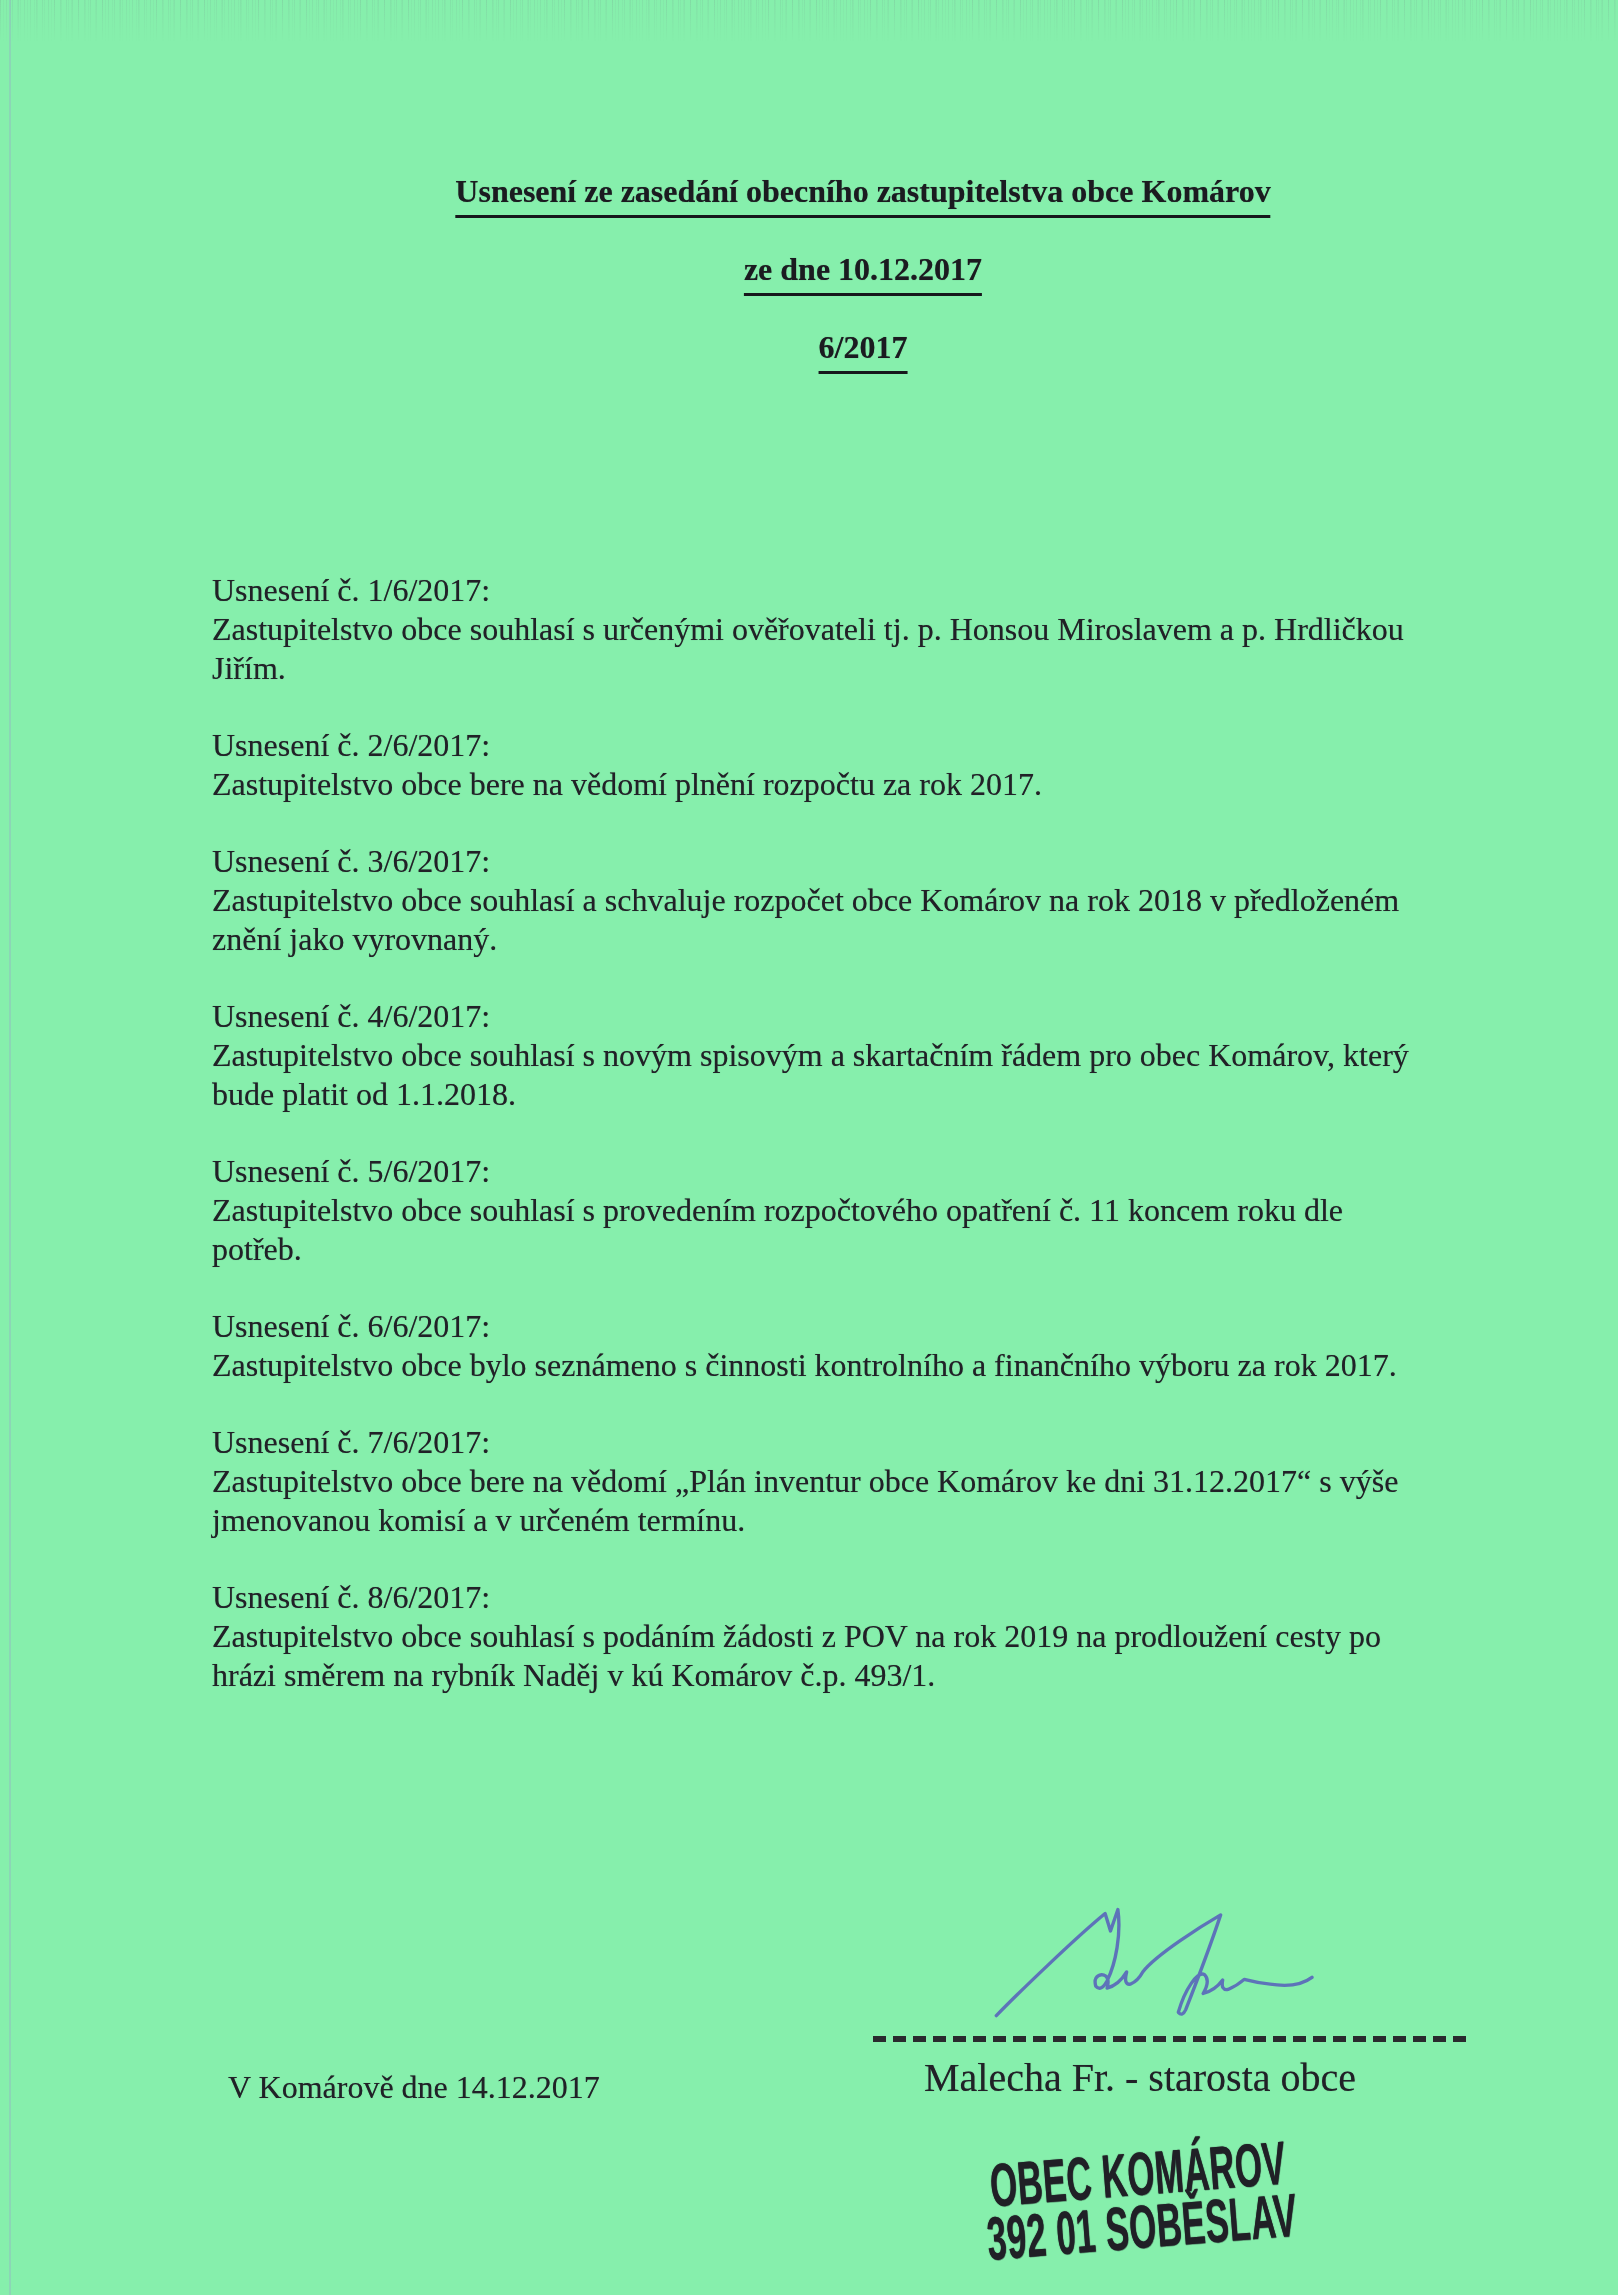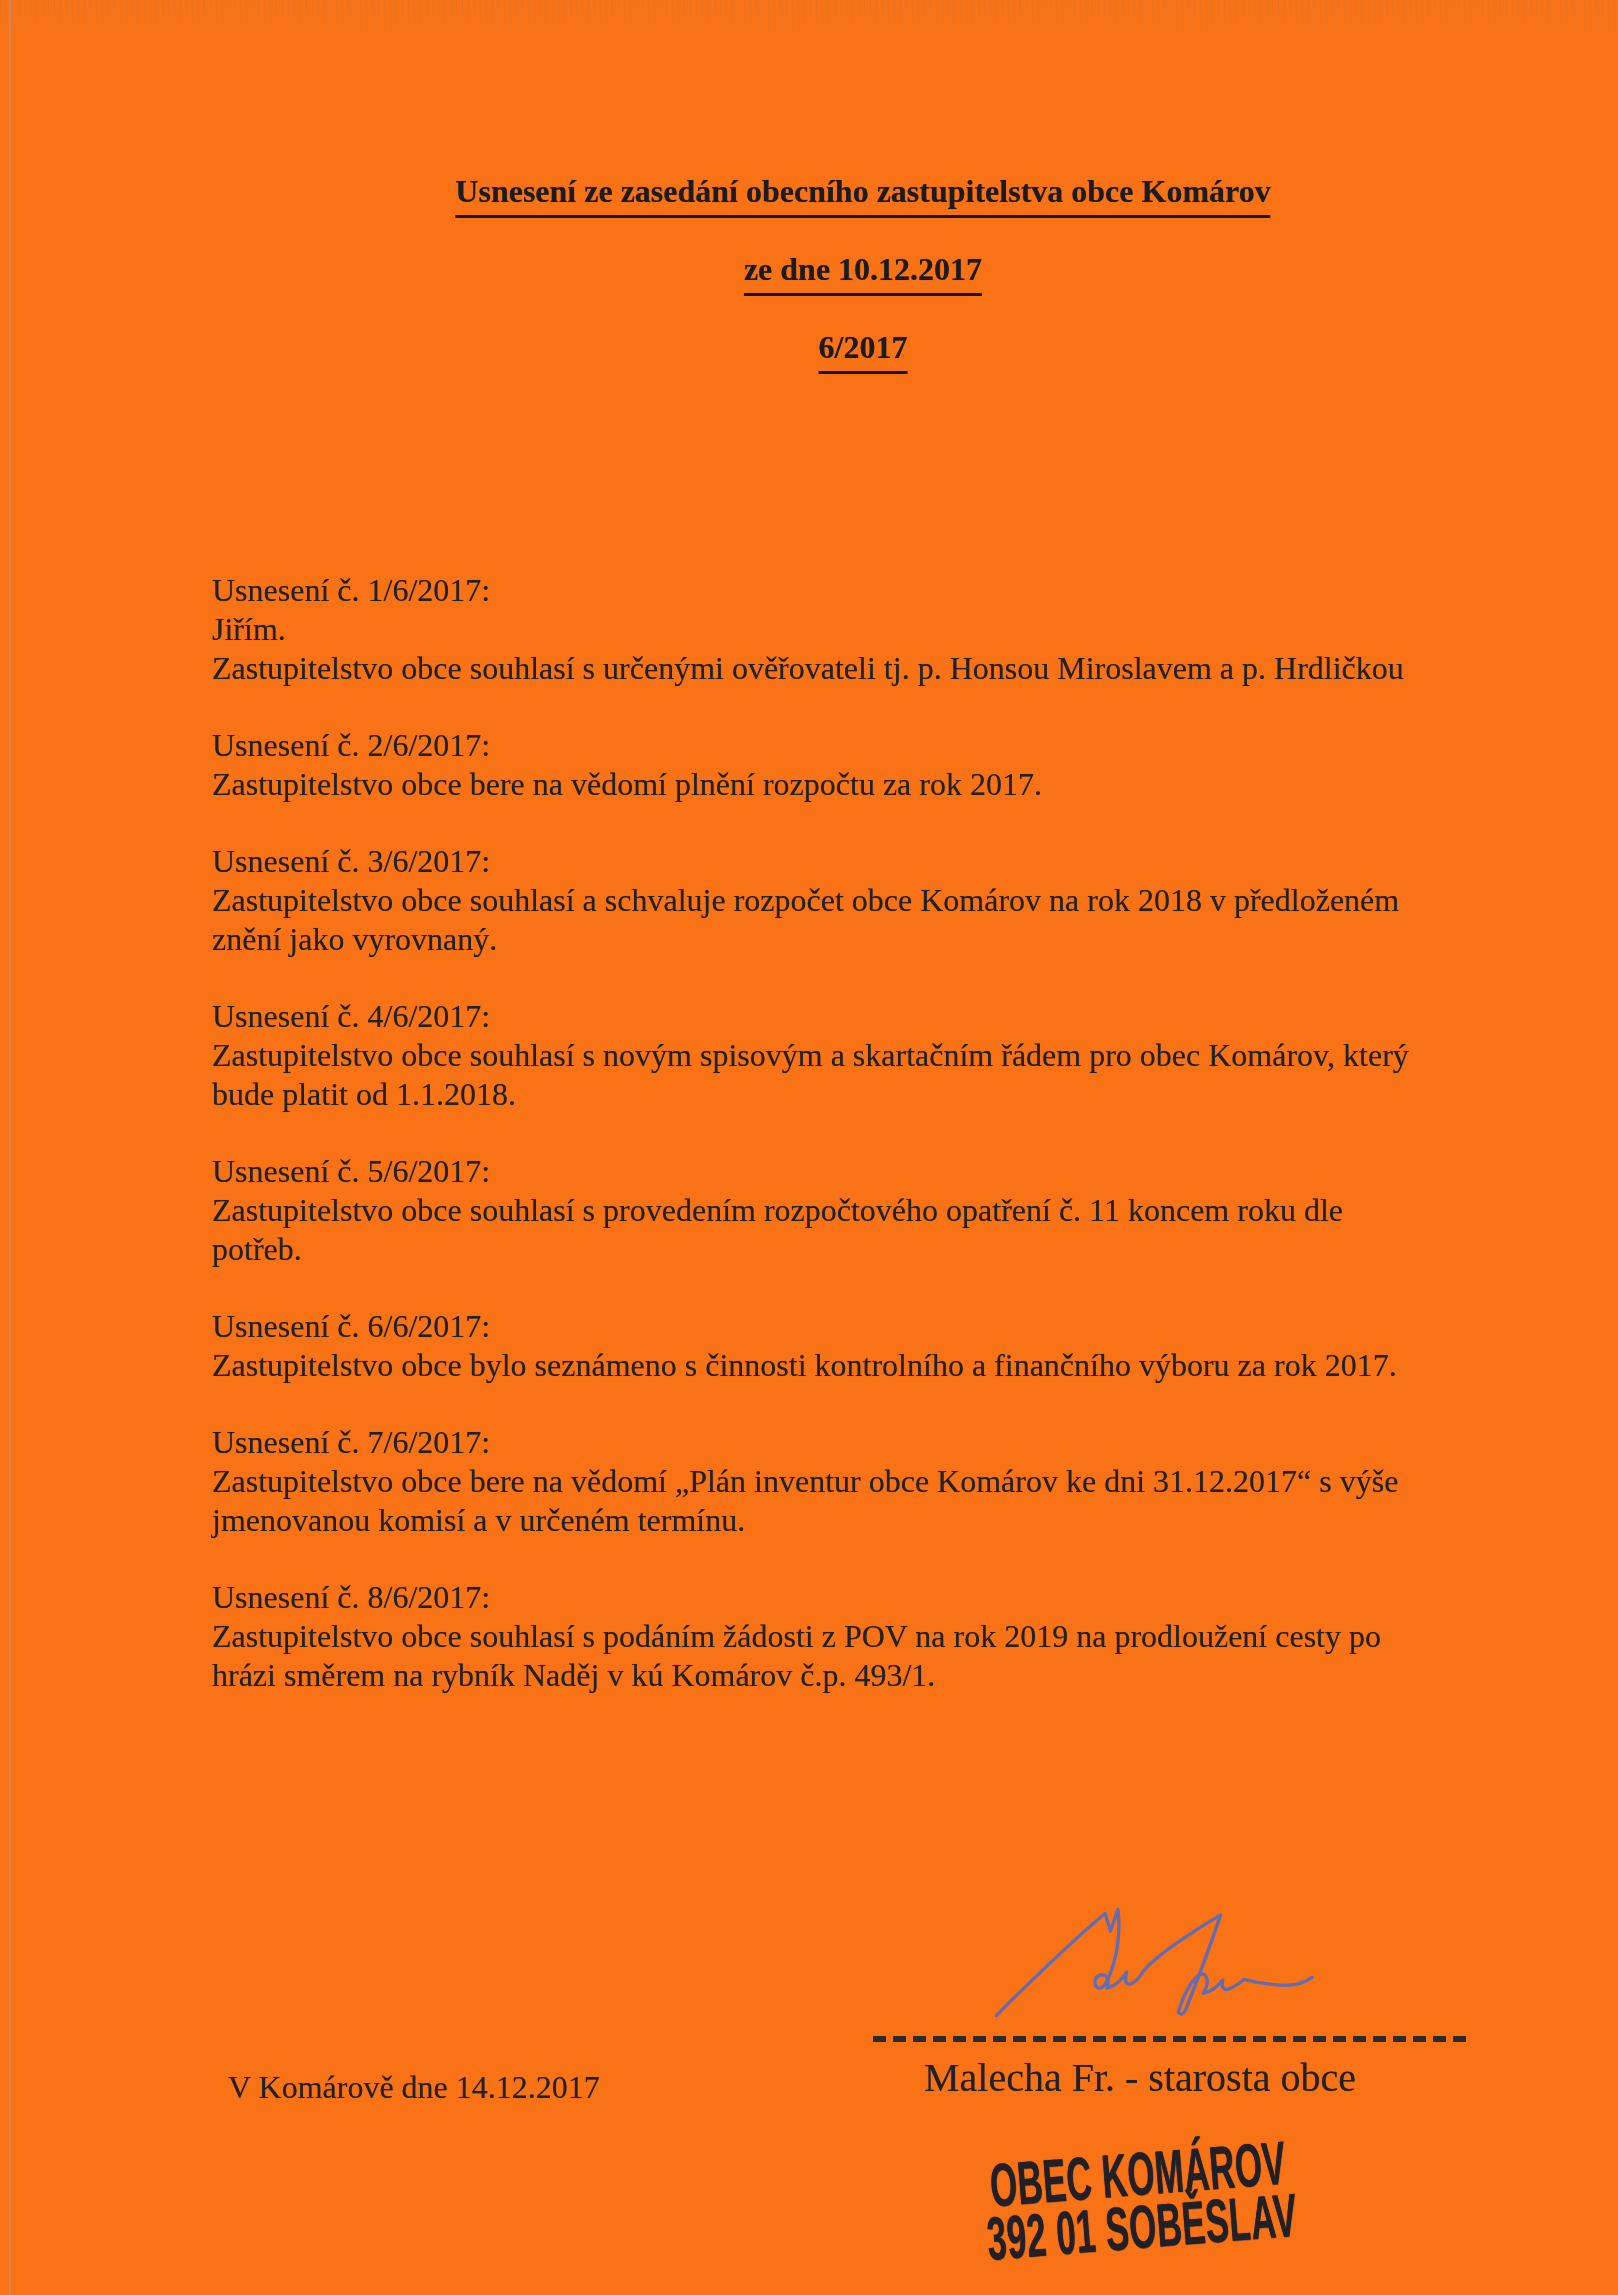--- a/index.html
+++ b/index.html
@@ -1,21 +1,21 @@
 <!DOCTYPE html>
 <html style="font-size:10.7px"><head>
 <meta charset="utf-8">
 <style>
   html, body { margin: 0; padding: 0; background: #e8e8e8; }
   .page {
     position: relative;
     width: 1618px;
     height: 2295px;
     margin: 0 auto;
-    background: #f97316;
+    background: #86efac;
     overflow: hidden;
     font-family: "Liberation Serif", "DejaVu Serif", serif;
     color: #212126;
   }
   
   .scan-streaks-top {
     position: absolute; top: 0; left: 0; width: 100%; height: 42px;
     background:
       repeating-linear-gradient(90deg, rgba(110,115,128,0.10) 0 1.3px, rgba(0,0,0,0) 1.3px 6px),
       repeating-linear-gradient(90deg, rgba(110,115,128,0.06) 0 0.7px, rgba(0,0,0,0) 0.7px 3.4px);
@@ -87,22 +87,22 @@
     <span class="u">ze dne 10.12.2017</span>
   </div>
   <div class="title-line" style="top:329px">
     <span class="u">6/2017</span>
   </div>
 
   <div class="resolutions">
 
     <div class="res-block">
       <div class="res-line">Usnesení č. 1/6/2017:</div>
+      <div class="res-line">Zastupitelstvo obce souhlasí s určenými ověřovateli tj. p. Honsou Miroslavem a p. Hrdličkou</div>
       <div class="res-line">Jiřím.</div>
-      <div class="res-line">Zastupitelstvo obce souhlasí s určenými ověřovateli tj. p. Honsou Miroslavem a p. Hrdličkou</div>
     </div>
 
     <div class="res-block">
       <div class="res-line">Usnesení č. 2/6/2017:</div>
       <div class="res-line">Zastupitelstvo obce bere na vědomí plnění rozpočtu za rok 2017.</div>
     </div>
 
     <div class="res-block">
       <div class="res-line">Usnesení č. 3/6/2017:</div>
       <div class="res-line">Zastupitelstvo obce souhlasí a schvaluje rozpočet obce Komárov na rok 2018 v předloženém</div>

